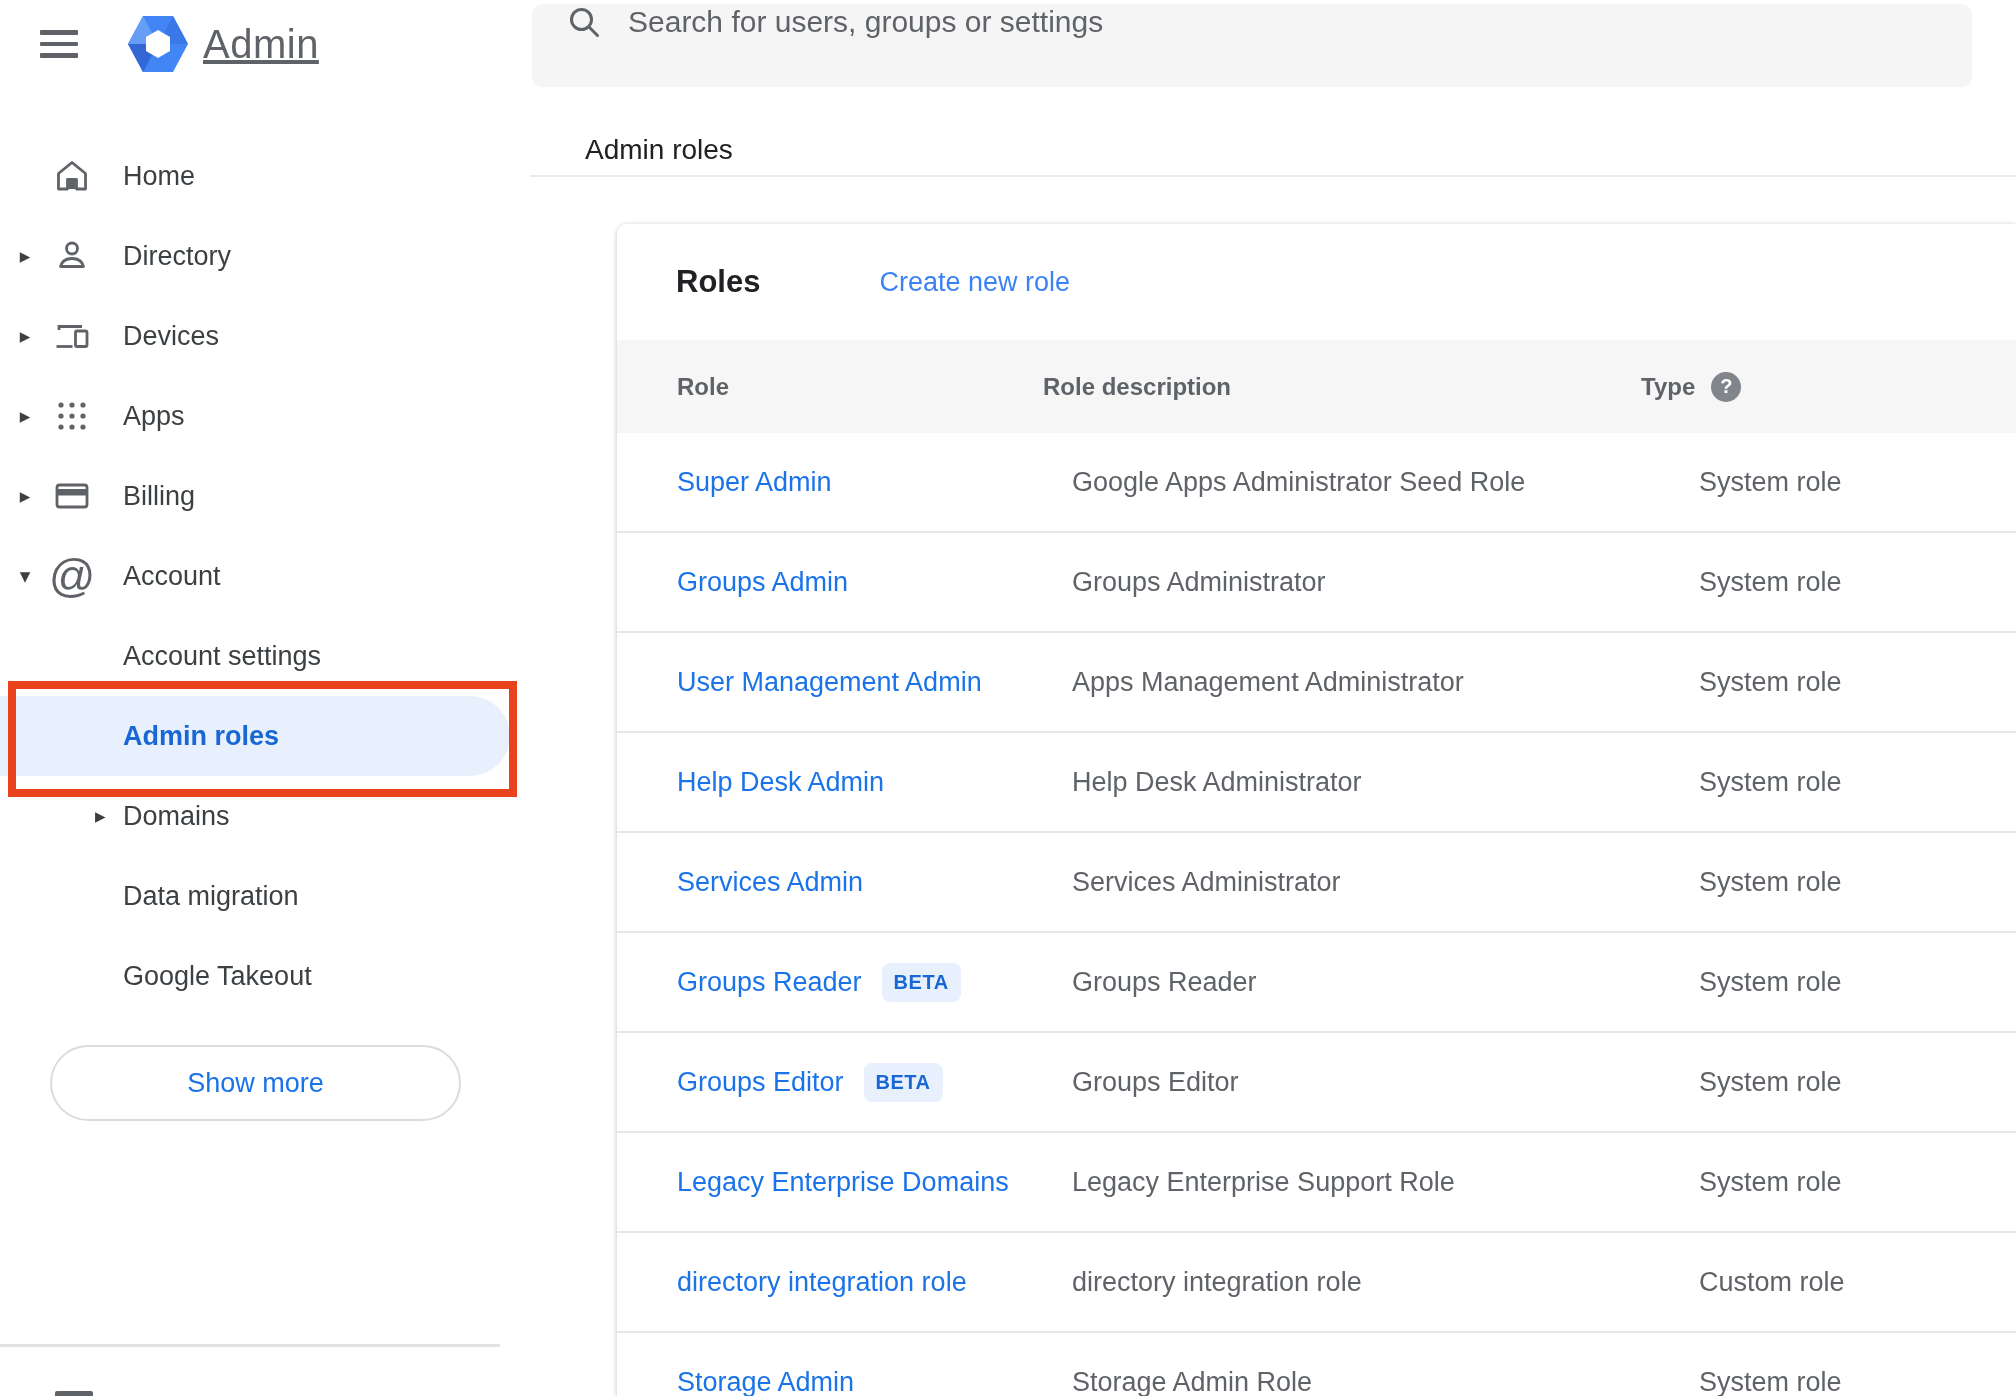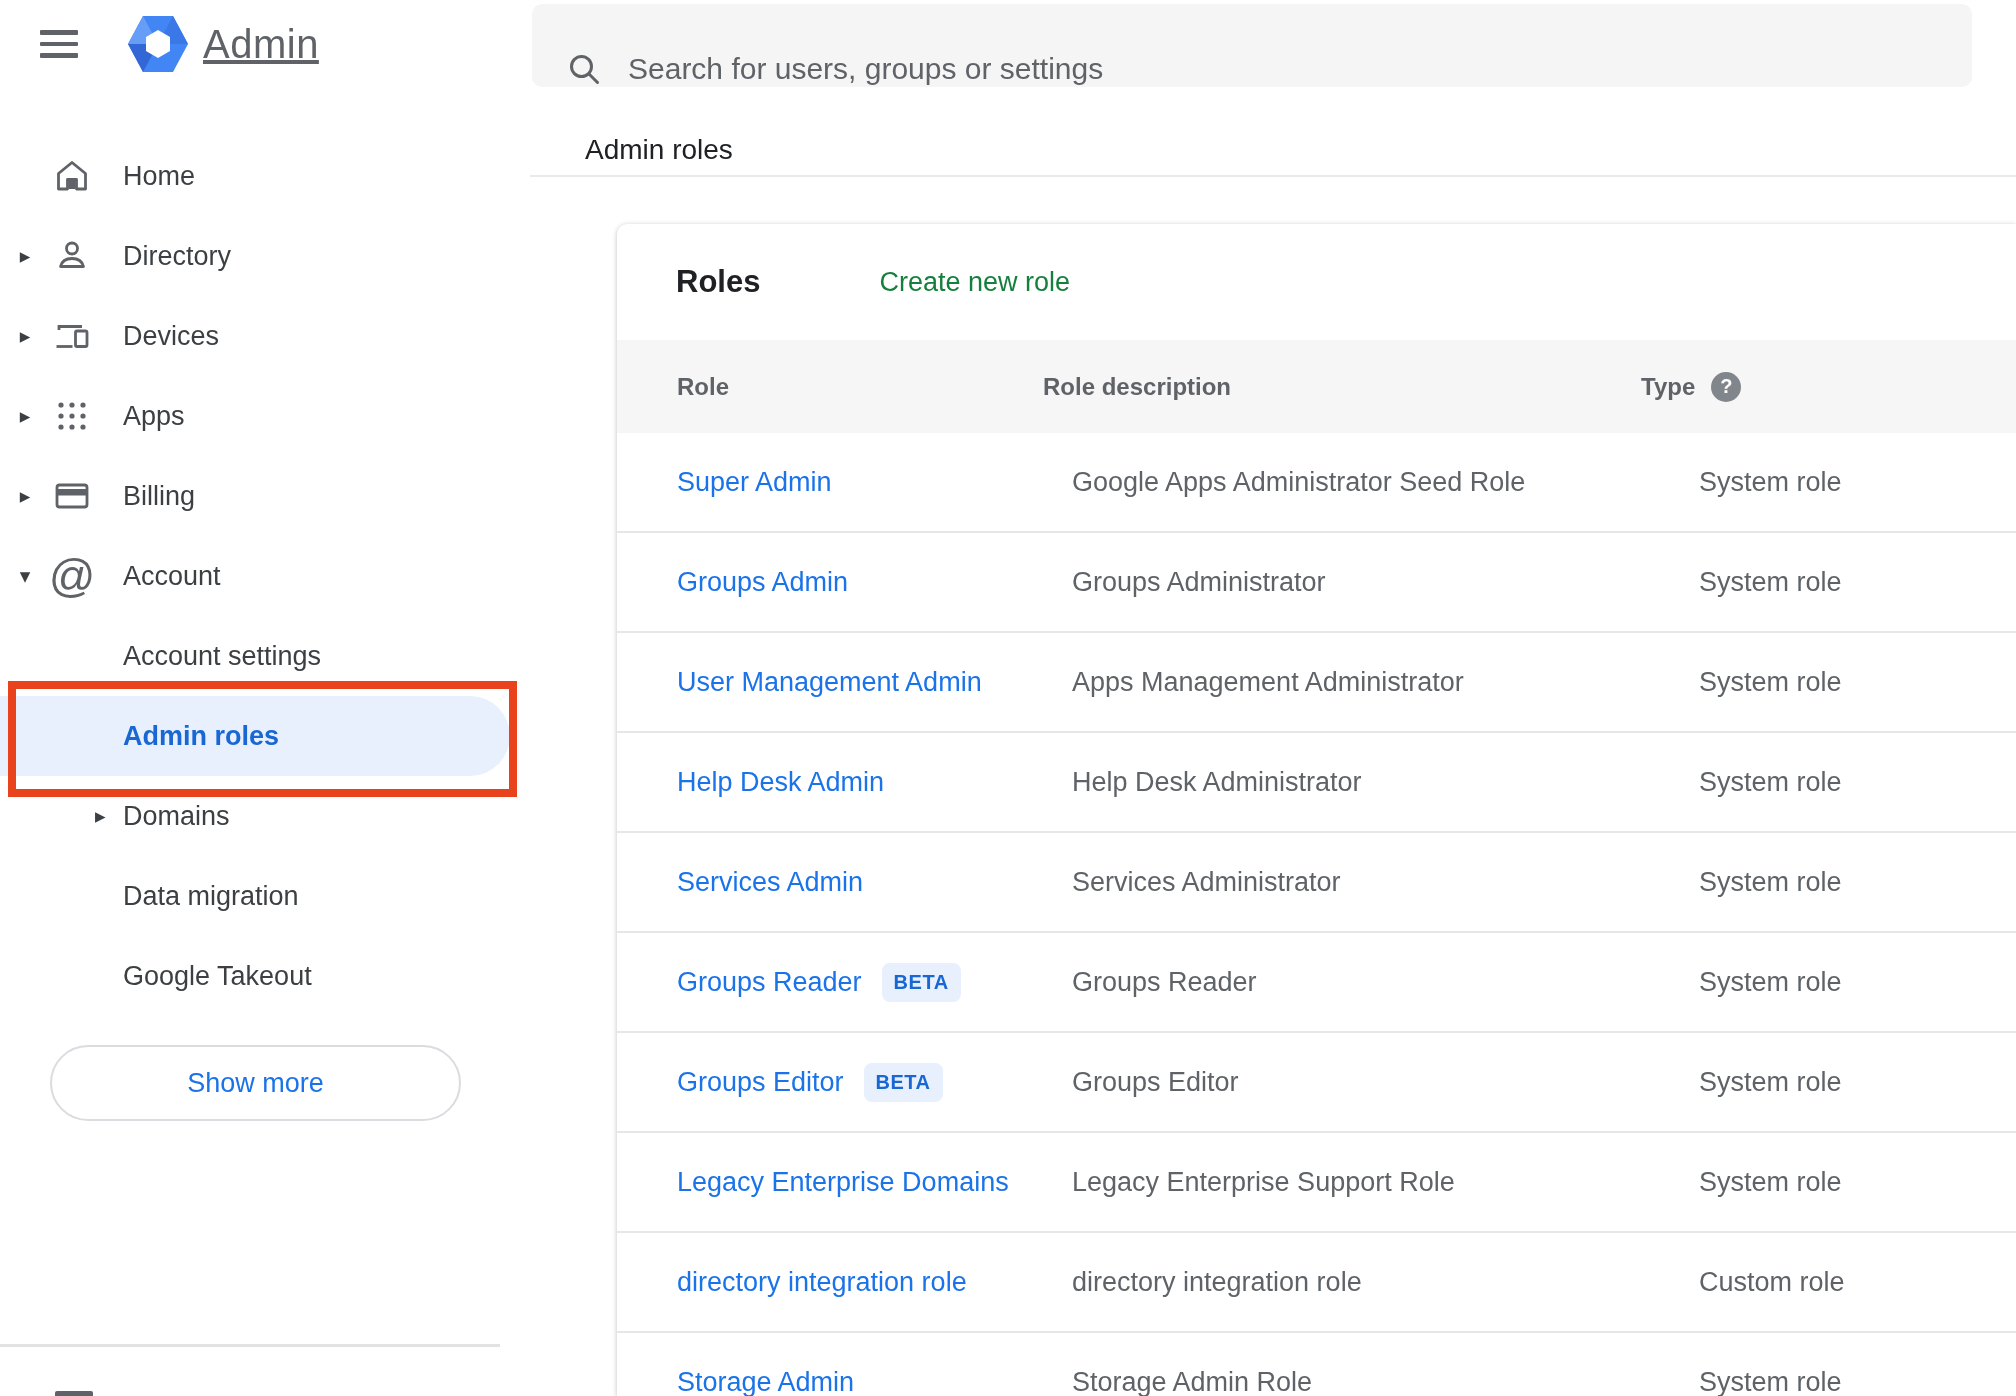--- a/index.html
+++ b/index.html
@@ -33,34 +33,34 @@
   .annotation-box { position:absolute; left:8px; top:681px; width:509px; height:116px;
     box-sizing:border-box; border:8px solid #e8431c; pointer-events:none; z-index:5; }
   .show-more { position:absolute; left:50px; top:1045px; width:407px; height:72px;
     border:2px solid #dadce0; border-radius:40px; display:flex; align-items:center; justify-content:center;
     font-size:27px; color:#1a73e8; font-weight:normal; background:#fff; cursor:pointer; }
   .sidebar-bottom-divider { position:absolute; left:0; top:1344px; width:500px; height:3px; background:#e2e2e2; }
   .partial-icon { position:absolute; left:55px; top:1391px; width:38px; height:5px;
     background:#5f6368; border-radius:2px 2px 0 0; }
   
   .searchbar { position:absolute; left:532px; top:4px; width:1440px; height:83px;
-    background:#f5f5f6; border-radius:10px; display:flex; align-items:flex-end; }
+    background:#f5f5f6; border-radius:10px; display:flex; align-items:flex-start; }
   .search-icon { margin-left:34px; flex:0 0 auto; display:flex; }
   .search-input { flex:1; margin-left:24px; margin-right:30px; border:none; outline:none; background:transparent;
     font-family:"Liberation Sans",sans-serif; font-size:30px; color:#5f6368; }
   .search-input::placeholder { color:#5f6368; opacity:1; }
   
   .breadcrumb { position:absolute; left:585px; top:134px; font-size:28px; color:#202124; }
   .top-divider { position:absolute; left:530px; top:175px; width:1486px; height:2px; background:#e9eaec; }
   
   .card { position:absolute; left:617px; top:224px; right:0; bottom:0; background:#fff;
     border-top-left-radius:10px; box-shadow:0 1px 5px rgba(0,0,0,0.25); }
   .card-header { height:116px; display:flex; align-items:center;gap:44px; }
   .card-title { margin-left:59px; font-size:31px; font-weight:bold; color:#202124; }
-  .create-link { margin-left:75px; font-size:27px; color:#15803d; cursor:pointer; text-decoration:none; }
+  .create-link { margin-left:75px; font-size:27px; color:#3b82f6; cursor:pointer; text-decoration:none; }
   .thead { height:93px; background:#f6f6f7; display:flex; align-items:center;
     font-size:24px; font-weight:bold; color:#5f6368; }
   .cell { box-sizing:border-box; }
   .col-role { width:426px; padding-left:60px; display:flex; align-items:center; }
   .col-desc { width:598px; }
   .col-type { flex:1; display:flex; align-items:center; }
   .help-icon { width:30px; height:30px; margin-left:16px; border-radius:50%; background:#80868b;
     color:#fff; font-size:20px; font-weight:bold; display:flex; align-items:center; justify-content:center; cursor:pointer; }
   .trow { height:98px; display:flex; align-items:center; border-bottom:2px solid #e7e7e7;gap:29px; }
   .role-link { font-size:27px; color:#1a73e8; cursor:pointer; text-decoration:none; white-space:nowrap; }

